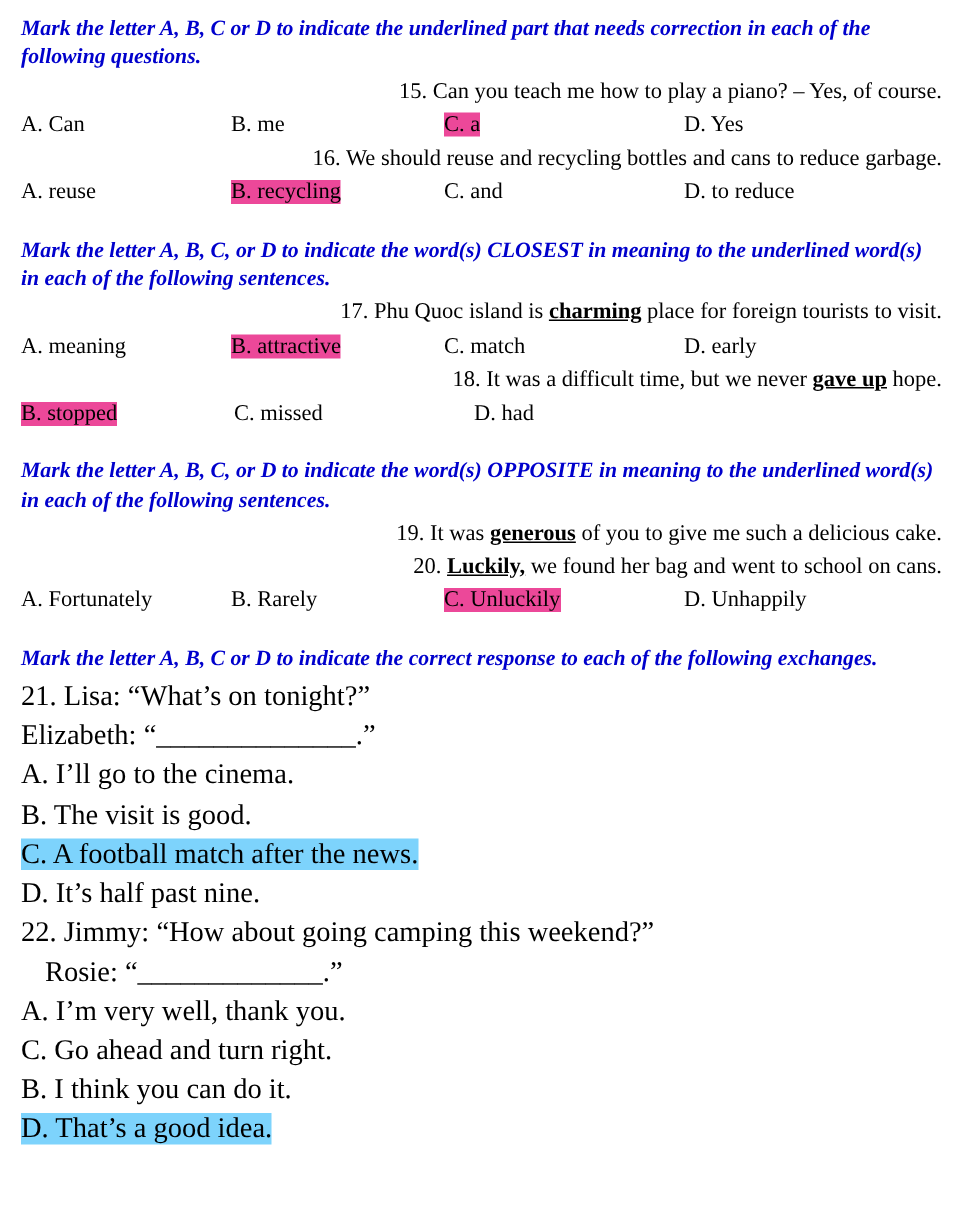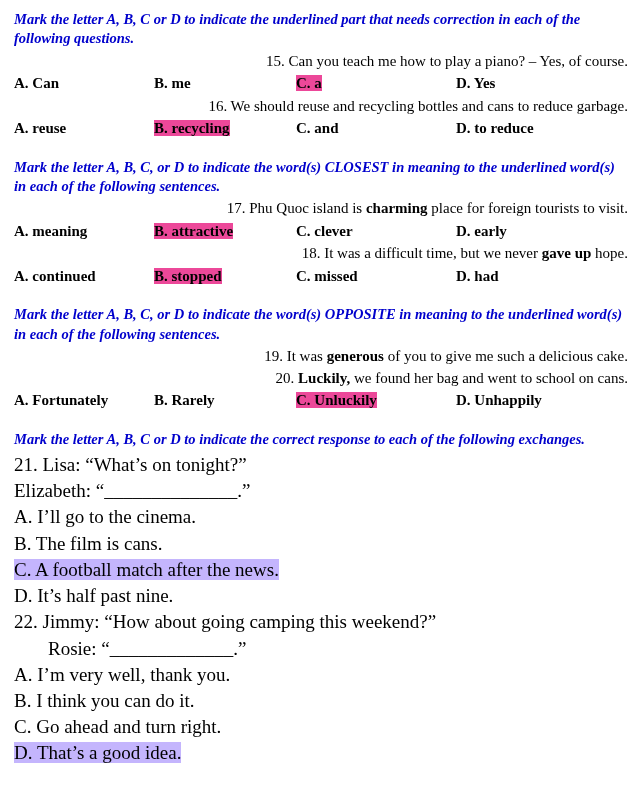--- a/index.html
+++ b/index.html
@@ -40,42 +40,42 @@
     text-align: right;
   }
   .options {
     display: flex;
     font-size: 15px;
     line-height: 1.35;
     margin: 0 0 3px 0;
   }
   .options .opt {
     box-sizing: border-box;
-    font-weight: bold;
   }
   .opt-a { width: 140px; }
   .opt-b { width: 142px; }
   .opt-c { width: 160px; }
   .opt-d { width: 150px; }
   .opt span.hl, .hl {
     background: #ec4899;
   }
   .u {
+    text-decoration: underline;
     font-weight: bold;
   }
   .stack-line {
     font-size: 19px;
     line-height: 1.38;
     margin: 0;
   }
   .stack-line .hl {
-    background: #c4b5fd;
+    background: #7dd3fc;
   }
   .dialog-indent {
-    margin-left: 34px;
+    margin-left: 16px;
   }
   .section-gap { height: 10px; }
 </style>
 </head>
 <body>
 
 <div class="page">
 
   <div class="section">
     <p class="instruction">Mark the letter A, B, C or D to indicate the underlined part that needs correction in each of the following questions.</p>
@@ -99,27 +99,26 @@
 
   <div class="section-gap"></div>
 
   <div class="section">
     <p class="instruction">Mark the letter A, B, C, or D to indicate the word(s) CLOSEST in meaning to the underlined word(s) in each of the following sentences.</p>
 
     <p class="question"><span>17. Phu Quoc island is </span><span class="u">charming</span><span> place for foreign tourists to visit.</span></p>
     <div class="options">
       <div class="opt opt-a"><span>A. meaning</span></div>
       <div class="opt opt-b"><span class="hl">B. attractive</span></div>
-      <div class="opt opt-c"><span>C. clever</span></div>
+      <div class="opt opt-c"><span>C. match</span></div>
       <div class="opt opt-d"><span>D. early</span></div>
     </div>
 
     <p class="question"><span>18. It was a difficult time, but we never </span><span class="u">gave up</span><span> hope.</span></p>
     <div class="options">
-      <div class="opt opt-a"><span>A. continued</span></div>
       <div class="opt opt-b"><span class="hl">B. stopped</span></div>
       <div class="opt opt-c"><span>C. missed</span></div>
       <div class="opt opt-d"><span>D. had</span></div>
     </div>
   </div>
 
   <div class="section-gap"></div>
 
   <div class="section">
     <p class="instruction">Mark the letter A, B, C, or D to indicate the word(s) OPPOSITE in meaning to the underlined word(s) in each of the following sentences.</p>
@@ -136,25 +135,25 @@
   </div>
 
   <div class="section-gap"></div>
 
   <div class="section">
     <p class="instruction">Mark the letter A, B, C or D to indicate the correct response to each of the following exchanges.</p>
 
     <p class="stack-line">21. Lisa: “What’s on tonight?”</p>
     <p class="stack-line">Elizabeth: “______________.”</p>
     <p class="stack-line">A. I’ll go to the cinema.</p>
-    <p class="stack-line">B. The film is cans.</p>
+    <p class="stack-line">B. The visit is good.</p>
     <p class="stack-line"><span class="hl">C. A football match after the news.</span></p>
     <p class="stack-line">D. It’s half past nine.</p>
 
     <p class="stack-line">22. Jimmy: “How about going camping this weekend?”</p>
     <p class="stack-line dialog-indent">Rosie: “_____________.”</p>
     <p class="stack-line">A. I’m very well, thank you.</p>
+    <p class="stack-line">C. Go ahead and turn right.</p>
     <p class="stack-line">B. I think you can do it.</p>
-    <p class="stack-line">C. Go ahead and turn right.</p>
     <p class="stack-line"><span class="hl">D. That’s a good idea.</span></p>
   </div>
 
 </div>
 
 </body></html>

